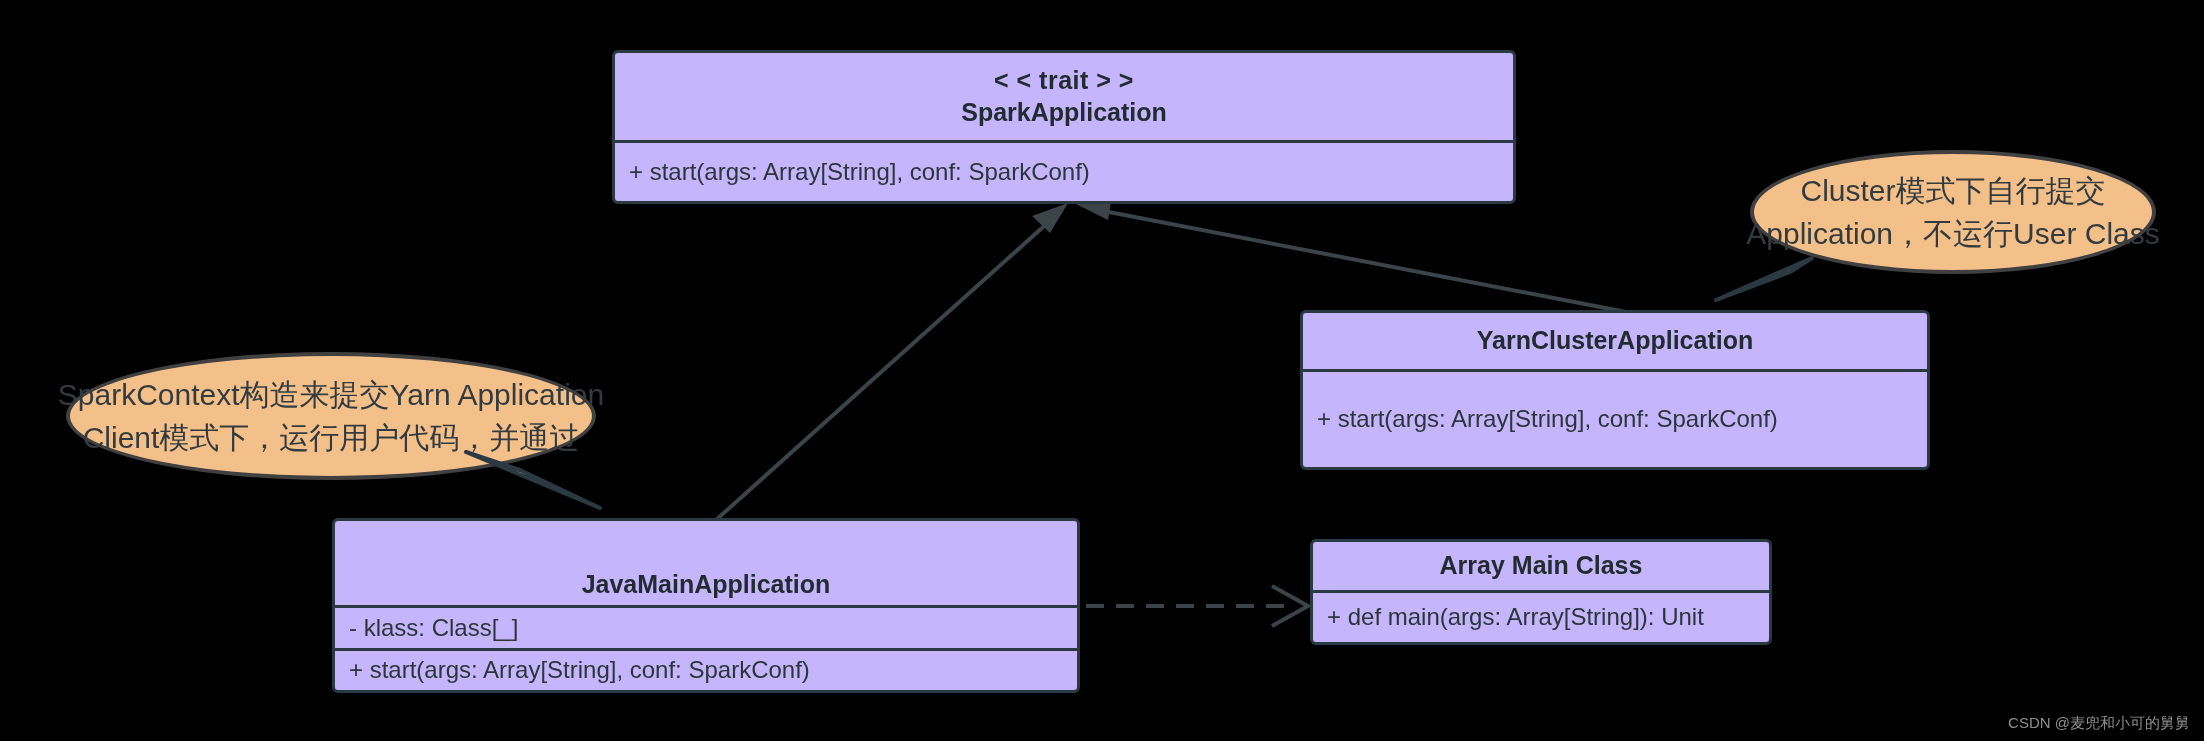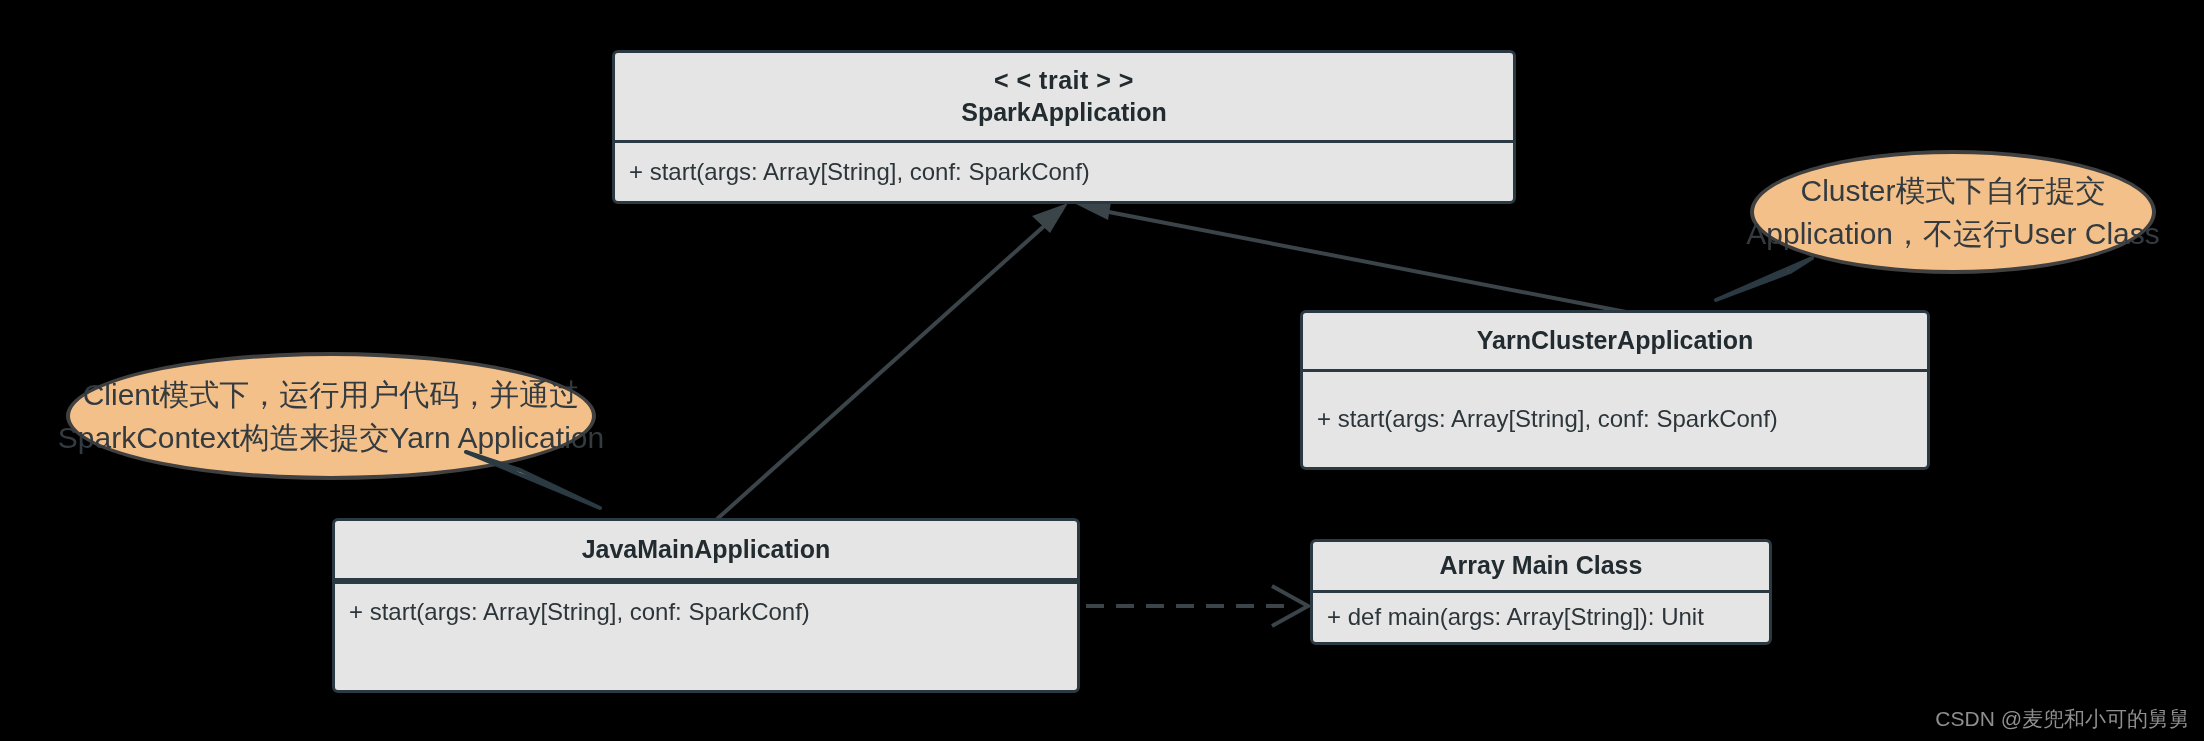--- a/index.html
+++ b/index.html
@@ -14,21 +14,21 @@
     position: relative;
     width: 2204px;
     height: 741px;
     background: #000000;
     overflow: hidden;
   }
 
   
   .uml-box {
     position: absolute;
-    background: #e5e5e5;
+    background: #c4b5fd;
     border: 3px solid #2b3a42;
     border-radius: 6px;
     box-sizing: border-box;
     display: flex;
     flex-direction: column;
     z-index: 5;
   }
   .uml-head {
     display: flex;
     flex-direction: column;
@@ -97,21 +97,21 @@
     z-index: 9;
     pointer-events: none;
   }
 
   
   .watermark {
     position: absolute;
     right: 14px;
     bottom: 8px;
     color: #8f8f8f;
-    font-size: 21px;
+    font-size: 15px;
     white-space: nowrap;
     z-index: 12;
   }
 </style>
 </head>
 <body>
 
 <div id="canvas">
 
   <svg class="edges" viewBox="0 0 2204 741" xmlns="http://www.w3.org/2000/svg">
@@ -143,39 +143,40 @@
 
   <div class="uml-box" style="left:1300px; top:310px; width:630px; height:160px;">
     <div class="uml-head" style="height:57px;align-items:center;">
       <span class="cname">YarnClusterApplication</span>
     </div>
     <div class="uml-sep"></div>
     <div class="uml-row" style="height:97px;">+ start(args: Array[String], conf: SparkConf)</div>
   </div>
 
   <div class="uml-box" style="left:332px; top:518px; width:748px; height:175px;">
-    <div class="uml-head" style="height:57px;">
+    <div class="uml-head" style="height:57px;margin-top:44px;">
       <span class="cname">JavaMainApplication</span>
     </div>
     <div class="uml-sep"></div>
+    <div class="uml-row" style="height:56px;">- klass: Class[_]</div>
     <div class="uml-sep"></div>
     <div class="uml-row" style="height:56px;">+ start(args: Array[String], conf: SparkConf)</div>
   </div>
 
   <div class="uml-box" style="left:1310px; top:539px; width:462px; height:106px;">
     <div class="uml-head" style="height:49px;">
       <span class="cname">Array Main Class</span>
     </div>
     <div class="uml-sep"></div>
     <div class="uml-row" style="height:51px;">+ def main(args: Array[String]): Unit</div>
   </div>
 
   <div class="bubble" style="left:66px; top:352px; width:530px; height:128px;">
+    <span class="bline">SparkContext构造来提交Yarn Application</span>
     <span class="bline">Client模式下，运行用户代码，并通过</span>
-    <span class="bline">SparkContext构造来提交Yarn Application</span>
   </div>
 
   <div class="bubble" style="left:1750px; top:150px; width:406px; height:124px;">
     <span class="bline">Cluster模式下自行提交</span>
     <span class="bline">Application，不运行User Class</span>
   </div>
 
   <svg class="tails" viewBox="0 0 2204 741" xmlns="http://www.w3.org/2000/svg">
 
     <polygon points="466,452 600,508 520,470" fill="#f4c08a" stroke="#2b3a42" stroke-width="4" stroke-linejoin="round"></polygon>

